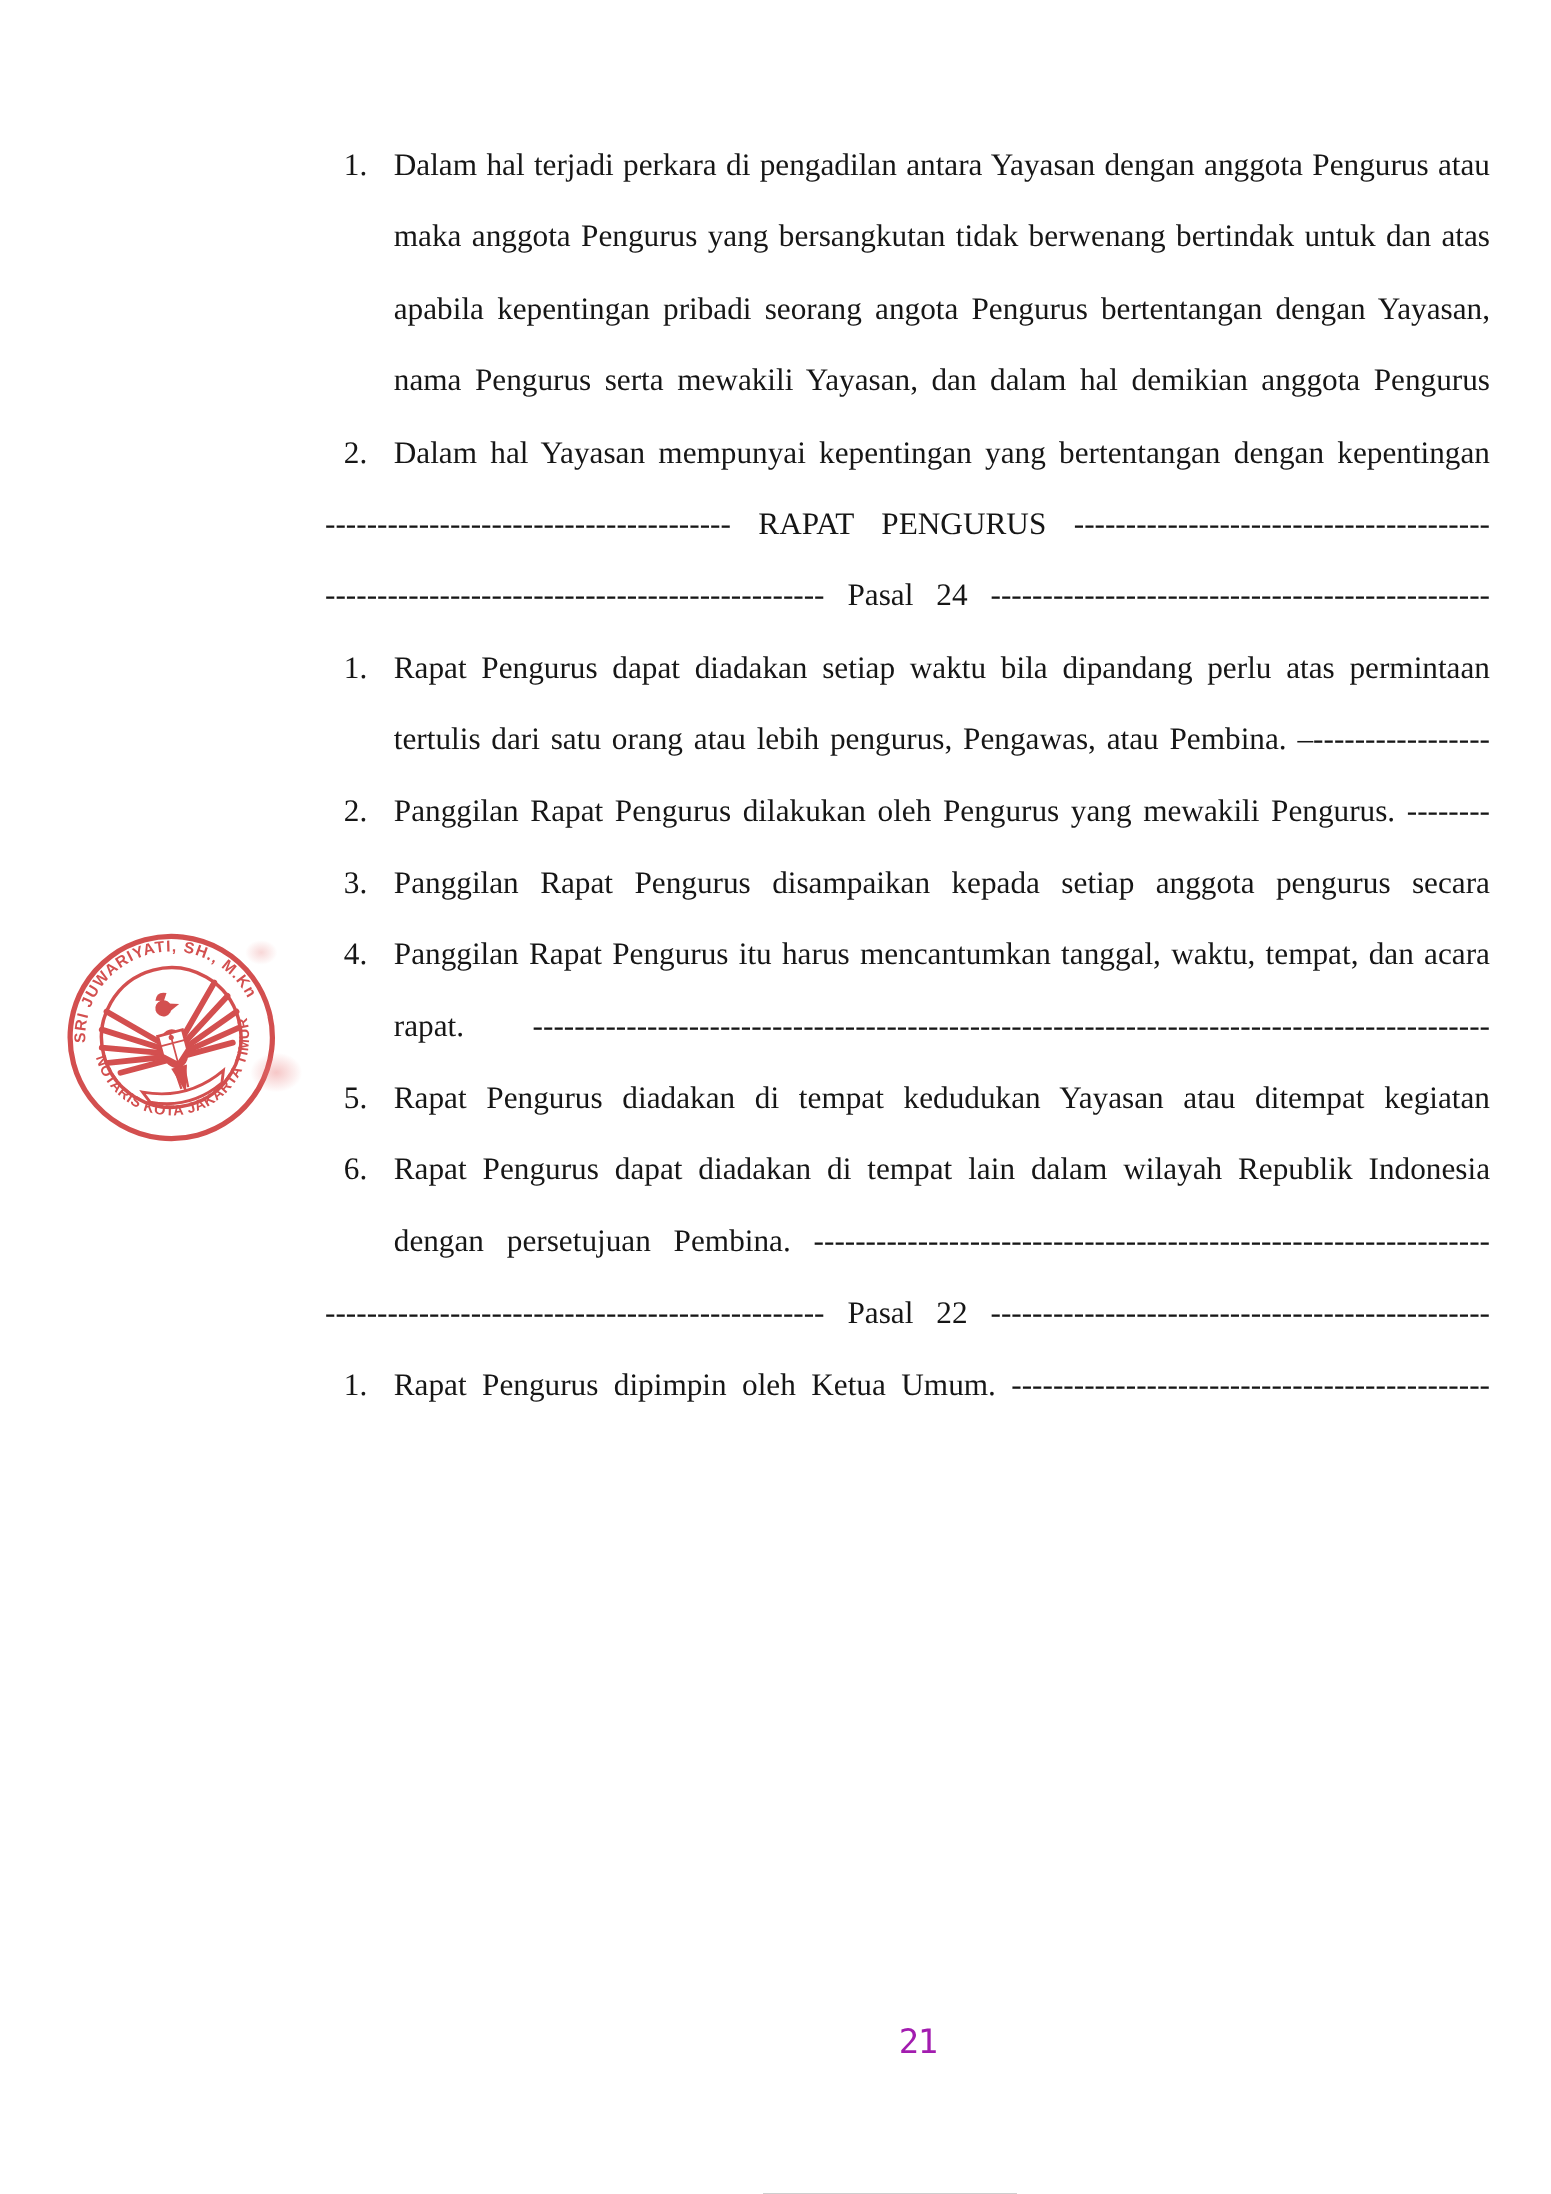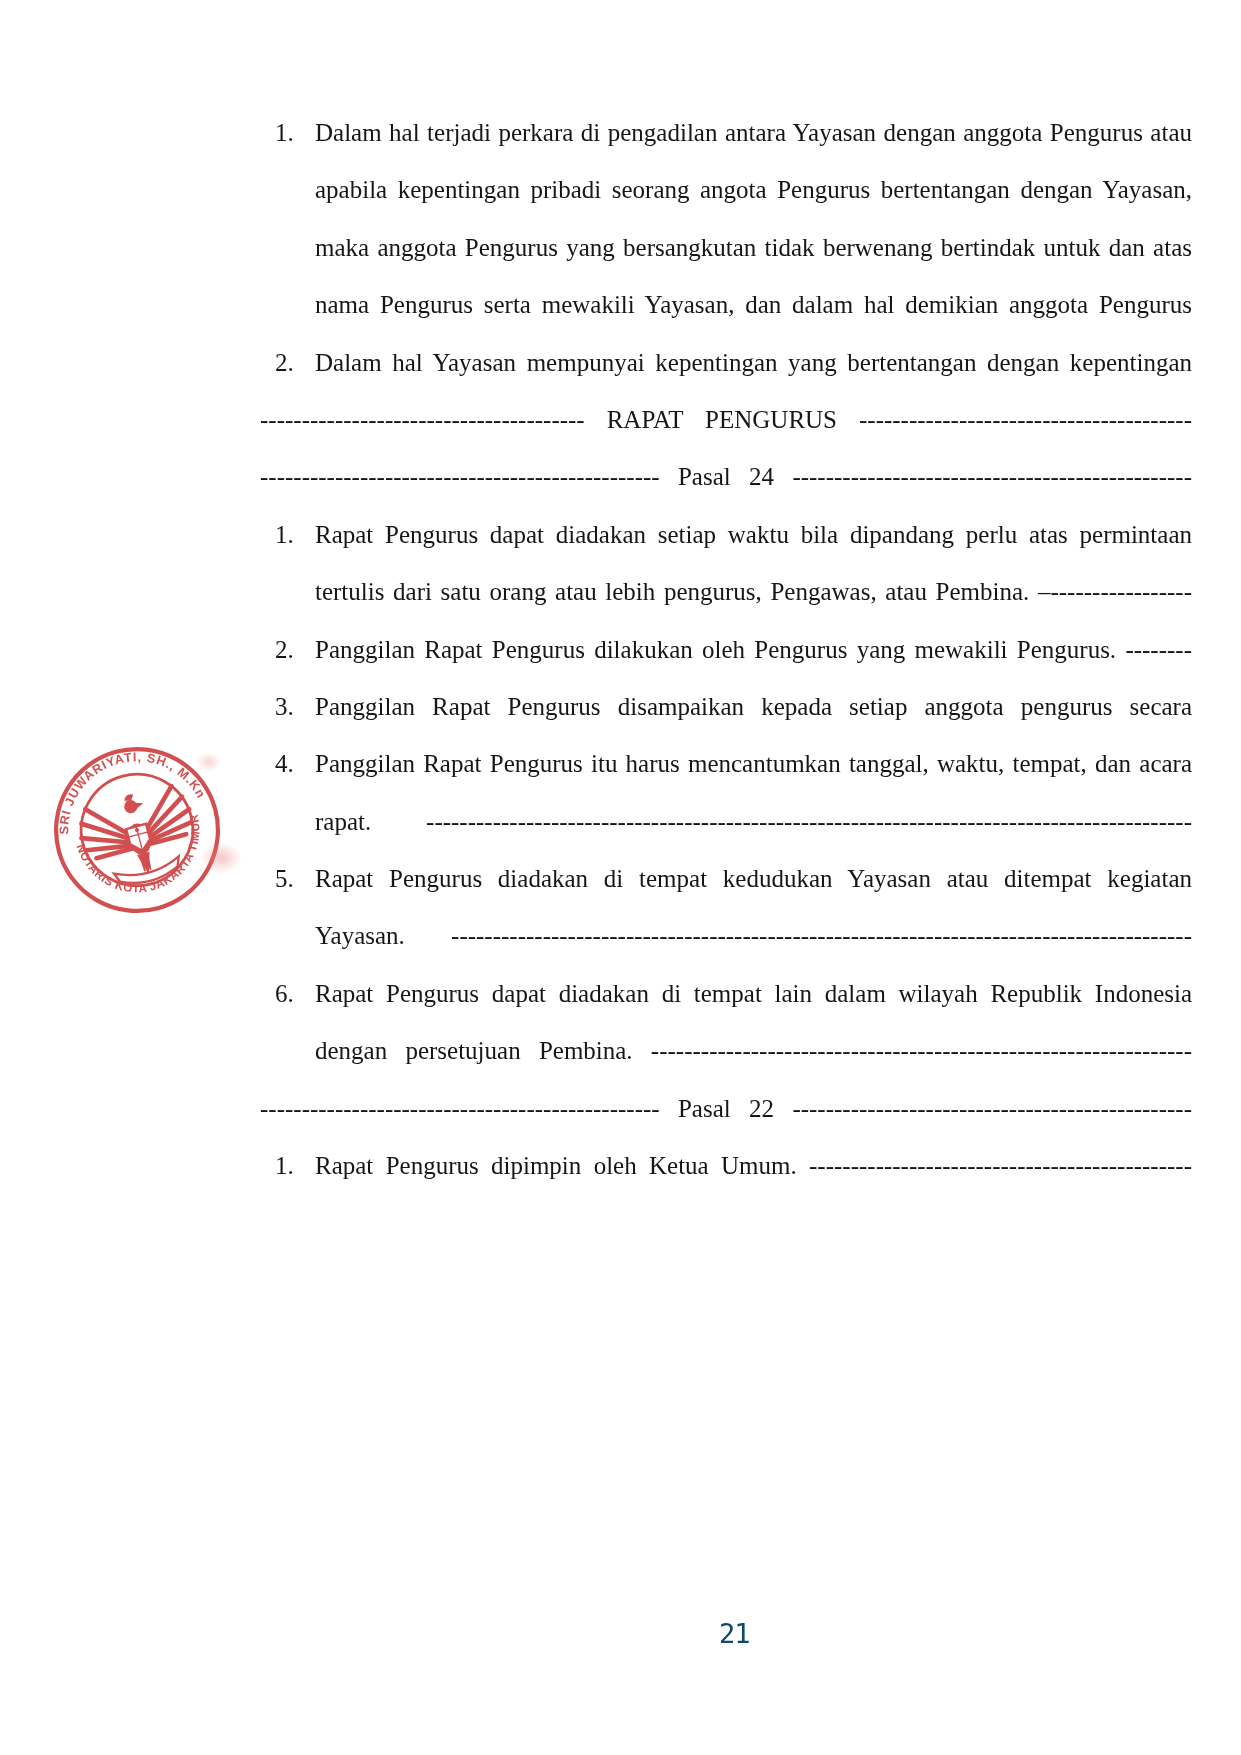--- a/index.html
+++ b/index.html
@@ -36,21 +36,21 @@
     position:absolute;
     left:15px;top:0;
     line-height:57.4px;
   }
   .pagenum{
     position:absolute;
     left:719px;top:1618px;
     font-family:"DejaVu Sans Mono", monospace;
     font-size:27px;
     letter-spacing:-1px;
-    color:#0c4a6e;
+    color:#a21caf;
   }
   .stamp{
     position:absolute;
     left:44px;top:737px;
     width:186px;height:186px;
     opacity:0.88;
     filter:blur(0.3px);
   }
   .smudge{
     position:absolute;
@@ -71,24 +71,24 @@
 <body>
 
 <div class="page">
 
   <div class="docrows">
       <div class="row first">
         <span class="num">1.</span>
         <span class="txt">Dalam hal terjadi perkara di pengadilan antara Yayasan dengan anggota Pengurus atau</span>
       </div>
       <div class="row cont">
-        <span class="txt">apabila kepentingan pribadi seorang angota Pengurus bertentangan dengan Yayasan,</span>
+        <span class="txt">maka anggota Pengurus yang bersangkutan tidak berwenang bertindak untuk dan atas</span>
       </div>
       <div class="row cont">
-        <span class="txt">maka anggota Pengurus yang bersangkutan tidak berwenang bertindak untuk dan atas</span>
+        <span class="txt">apabila kepentingan pribadi seorang angota Pengurus bertentangan dengan Yayasan,</span>
       </div>
       <div class="row cont">
         <span class="txt">nama Pengurus serta mewakili Yayasan, dan dalam hal demikian anggota Pengurus</span>
       </div>
       <div class="row first">
         <span class="num">2.</span>
         <span class="txt">Dalam hal Yayasan mempunyai kepentingan yang bertentangan dengan kepentingan</span>
       </div>
       <div class="row center">
         <span class="txt">--------------------------------------- RAPAT PENGURUS ----------------------------------------</span>
@@ -114,23 +114,20 @@
       <div class="row first">
         <span class="num">4.</span>
         <span class="txt">Panggilan Rapat Pengurus itu harus mencantumkan tanggal, waktu, tempat, dan acara</span>
       </div>
       <div class="row cont">
         <span class="txt">rapat. --------------------------------------------------------------------------------------------</span>
       </div>
       <div class="row first">
         <span class="num">5.</span>
         <span class="txt">Rapat Pengurus diadakan di tempat kedudukan Yayasan atau ditempat kegiatan</span>
-      </div>
-      <div class="row cont">
-        <span class="txt">Yayasan. -----------------------------------------------------------------------------------------</span>
       </div>
       <div class="row first">
         <span class="num">6.</span>
         <span class="txt">Rapat Pengurus dapat diadakan di tempat lain dalam wilayah Republik Indonesia</span>
       </div>
       <div class="row cont">
         <span class="txt">dengan persetujuan Pembina. -----------------------------------------------------------------</span>
       </div>
       <div class="row center">
         <span class="txt">------------------------------------------------ Pasal 22 ------------------------------------------------</span>

